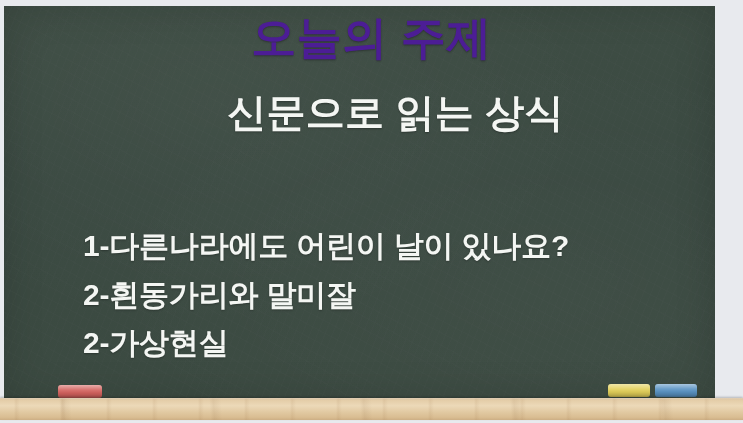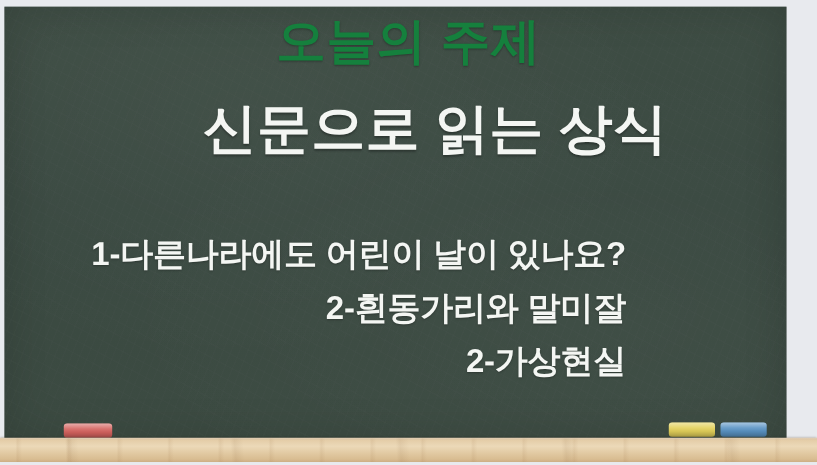--- a/index.html
+++ b/index.html
@@ -53,49 +53,48 @@
   .slide-title {
     position: absolute;
     left: 0;
     right: 0;
     top: 14px;
     text-align: center;
     font-size: 45px;
     font-weight: bold;
     line-height: 1.05;
     letter-spacing: 0.5px;
-    color: #15803d;
+    color: #4c1d95;
     text-shadow: 0 1px 2px rgba(0,0,0,0.30);
     white-space: nowrap;
   }
 
   .slide-subtitle {
     position: absolute;
     left: 0;
     right: 0;
     top: 92px;
     text-align: center;
-    font-size: 49px;
+    font-size: 39px;
     font-weight: bold;
     line-height: 1.1;
     letter-spacing: 0.3px;
     color: #f4f6f3;
     text-shadow: 0 1px 2px rgba(0,0,0,0.30);
     white-space: nowrap;
     padding-left: 48px;
   }
 
   .agenda-list {
     position: absolute;
     left: 83px;
-    top: 208px;
+    top: 222px;
     margin: 0;
     padding: 0;
     list-style: none;
-    text-align: right;
   }
 
   .agenda-item {
     font-size: 30px;
     font-weight: bold;
     line-height: 1.62;
     letter-spacing: -0.2px;
     color: #f4f6f3;
     text-shadow: 0 1px 2px rgba(0,0,0,0.28);
     white-space: nowrap;

